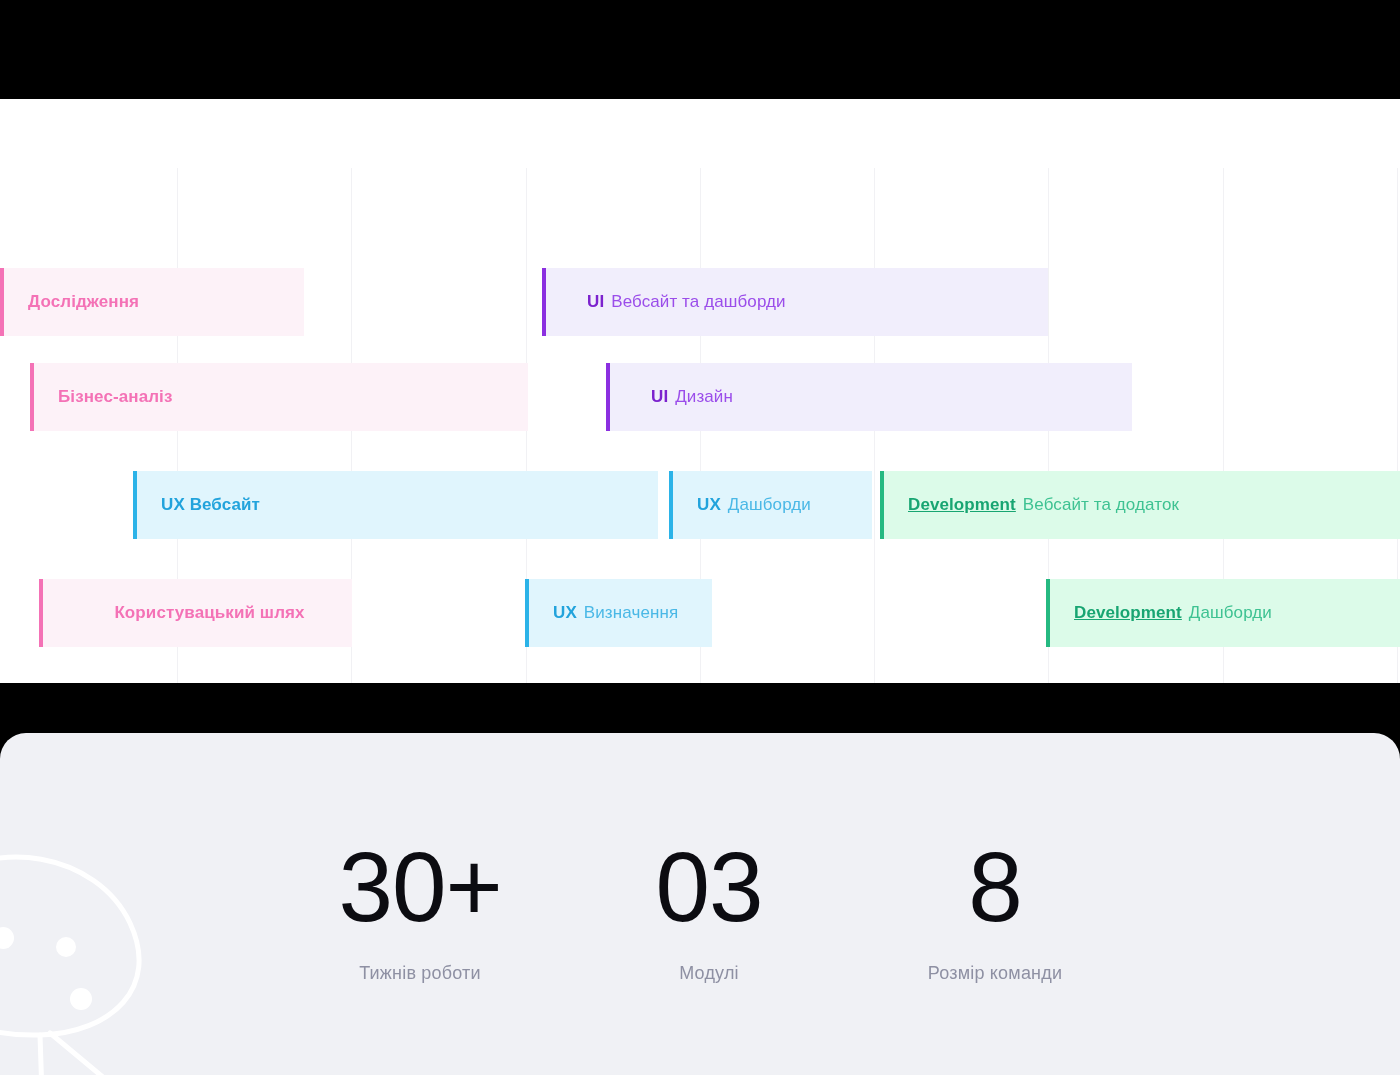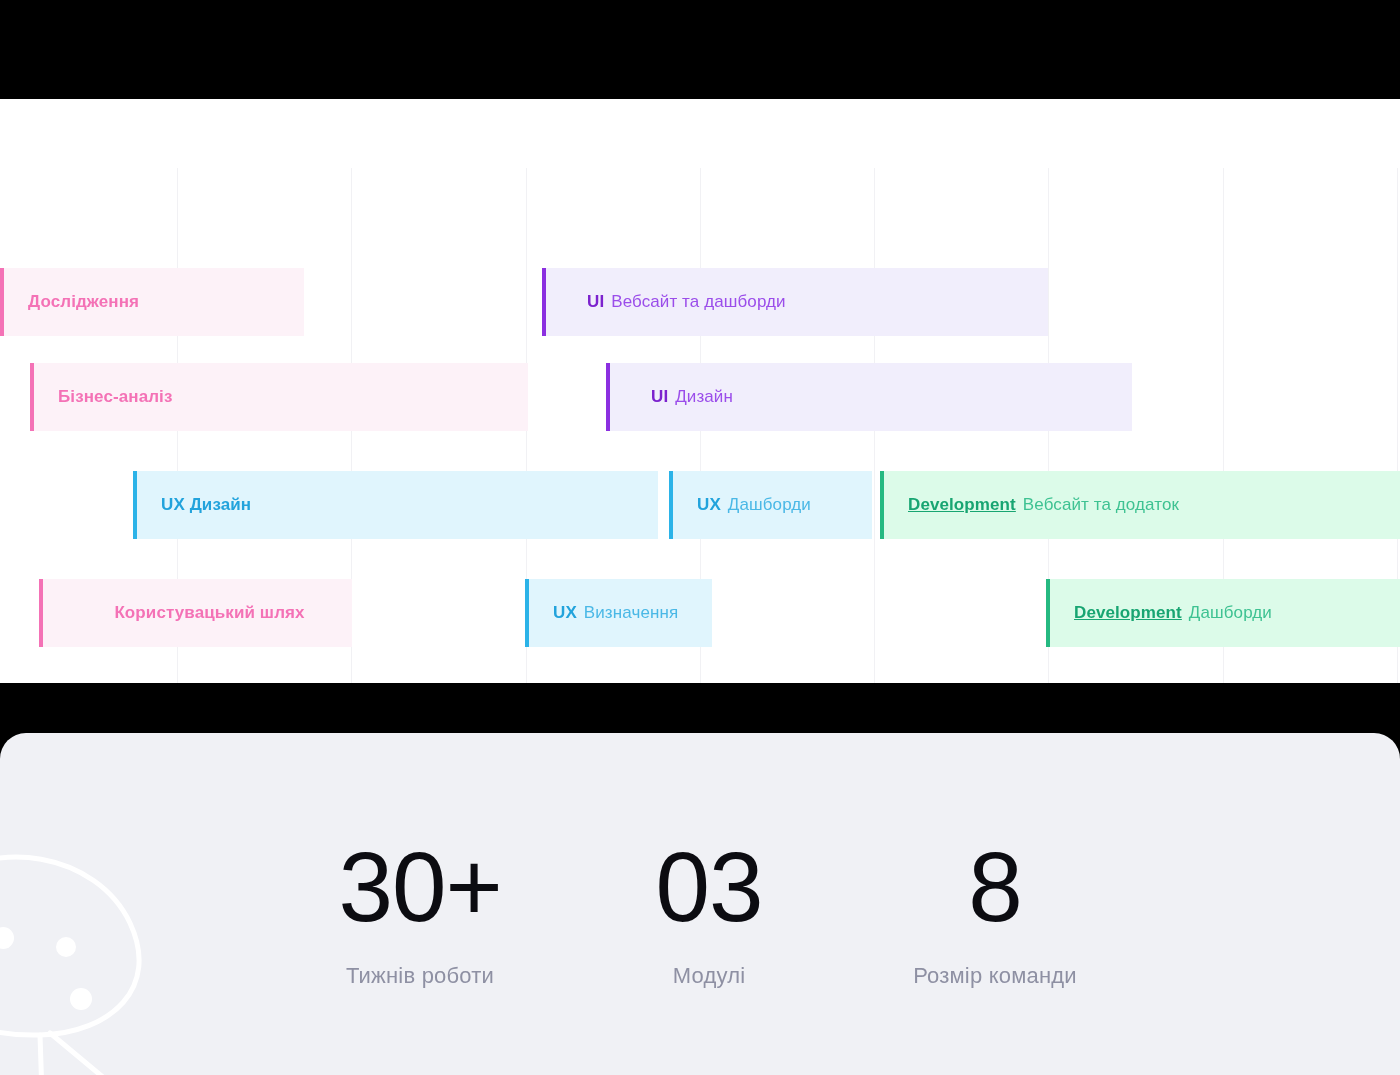--- a/index.html
+++ b/index.html
@@ -82,21 +82,21 @@
     position:absolute; left:0; top:0; width:1400px; height:296px;
     display:flex; align-items:flex-start;
   }
   .stat { position:absolute; text-align:center; }
   .stat .value {
     font-size:98px; font-weight:300; color:#0c0c11;
     line-height:1; letter-spacing:-1px;
     font-family:"Liberation Sans", sans-serif;
   }
   .stat .label {
-    margin-top:27px; font-size:22px; color:#8e90a3;
+    margin-top:27px; font-size:18px; color:#8e90a3;
     font-weight:400; letter-spacing:.2px; white-space:nowrap;
   }
   .stat-0 { left:295px; top:105px; width:250px; }
   .stat-1 { left:610px; top:105px; width:198px; }
   .stat-2 { left:880px; top:105px; width:230px; }
 </style>
 </head>
 <body>
 
 <div class="page">
@@ -132,21 +132,21 @@
           <div class="bar c-pink single" style="left: 30px; width: 498px;">
             <span class="tag">Бізнес-аналіз</span>
           </div>
           <div class="bar c-purple" style="left: 606px; width: 526px;">
             <span class="tag">UI</span>
             <span class="desc">Дизайн</span>
           </div>
         </div>
         <div class="row row-2">
           <div class="bar c-blue single" style="left: 133px; width: 525px;">
-            <span class="tag">UX Дизайн</span>
+            <span class="tag">UX Вебсайт</span>
           </div>
           <div class="bar c-blue" style="left: 669px; width: 203px;">
             <span class="tag">UX</span>
             <span class="desc">Дашборди</span>
           </div>
           <div class="bar c-green" style="left: 880px; width: 520px;">
             <span class="tag">Development</span>
             <span class="desc">Вебсайт та додаток</span>
           </div>
         </div>

